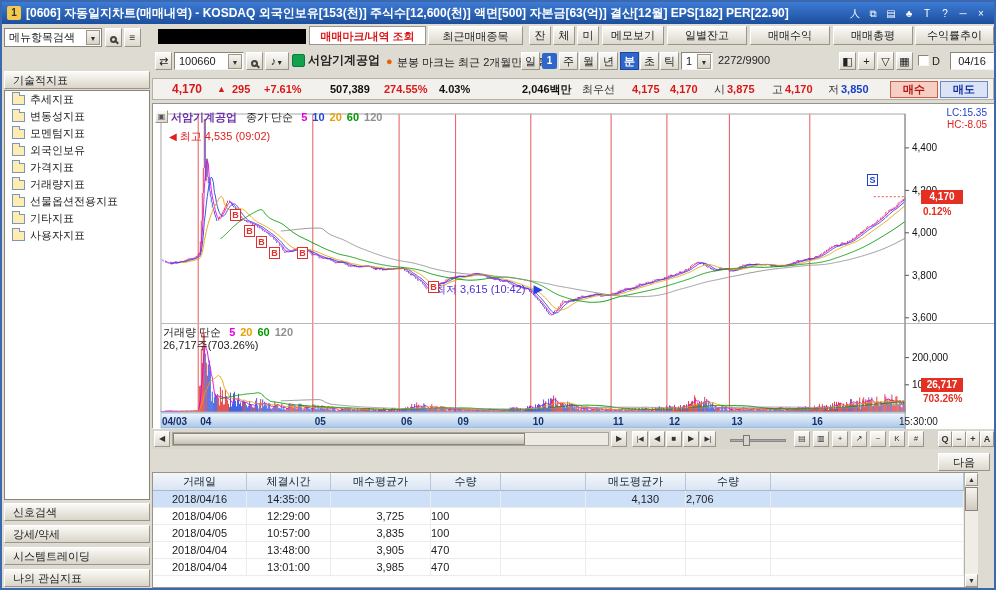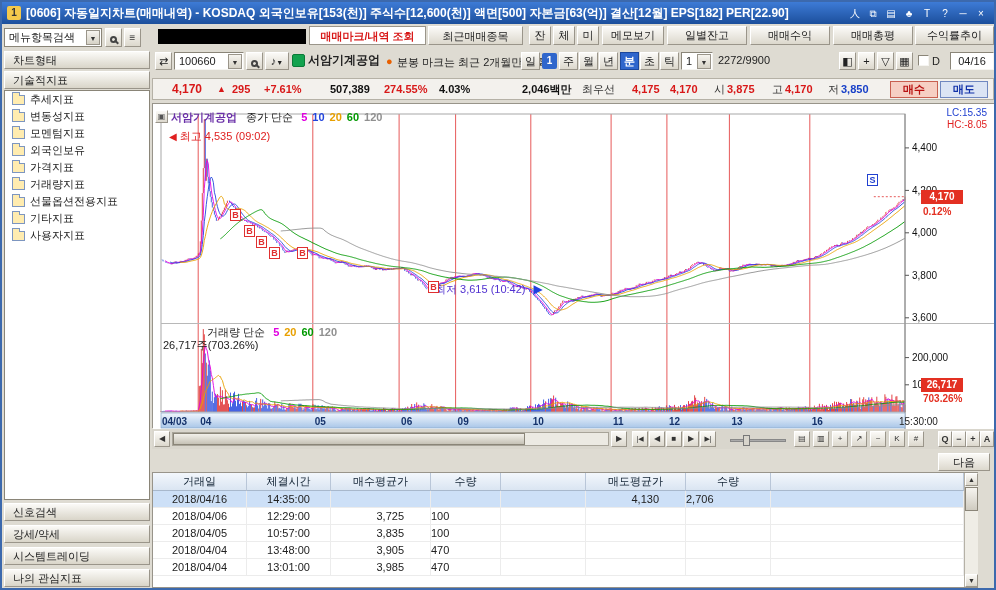--- a/index.html
+++ b/index.html
@@ -110,21 +110,20 @@
     </div>
   </div>
 
   <div class="sidebar">
     <div class="search-combo">
       <span class="lbl">메뉴항목검색</span>
       <span class="combo-arrow">▼</span>
     </div>
     <div class="side-sq b3" style="left:102px;"><span class="mag"></span></div>
     <div class="side-sq b3" style="left:121px;"><span>≡</span></div>
-    <div class="sbar" style="top:25px;">차트형태</div>
     <div class="sbar" style="top:45px;">기술적지표</div>
     <div class="tree">
       <div class="tree-item">
           <span class="folder"></span>
           <span>추세지표</span>
         </div>
       <div class="tree-item">
           <span class="folder"></span>
           <span>변동성지표</span>
         </div>
@@ -292,21 +291,21 @@
           <text x="759" y="257.1" font-size="10" fill="#111111">200,000</text>
           <line x1="752" y1="280.8" x2="756" y2="280.8" stroke="#555555"></line>
           <text x="759" y="284.3" font-size="10" fill="#111111">100,000</text>
         </svg>
       <div class="corner-ic b3">▣</div>
       <div class="legend" style="left:18px;top:6px;">
         <span class="nm">서암기계공업</span>
         <span class="tt">종가 단순</span>
         <span id="ma-price-legend"><span style="color: rgb(224, 0, 224); margin-left: 5px; font-weight: bold;">5</span><span style="color: rgb(34, 68, 221); margin-left: 5px; font-weight: bold;">10</span><span style="color: rgb(232, 160, 0); margin-left: 5px; font-weight: bold;">20</span><span style="color: rgb(0, 153, 0); margin-left: 5px; font-weight: bold;">60</span><span style="color: rgb(144, 144, 144); margin-left: 5px; font-weight: bold;">120</span></span>
       </div>
-      <div class="legend" style="left:10px;top:221px;padding-left:44px;">
+      <div class="legend" style="left:10px;top:221px;">
         <span class="tt" style="margin-left:0;">거래량 단순</span>
         <span id="ma-vol-legend"><span style="color: rgb(224, 0, 224); margin-left: 5px; font-weight: bold;">5</span><span style="color: rgb(232, 160, 0); margin-left: 5px; font-weight: bold;">20</span><span style="color: rgb(0, 153, 0); margin-left: 5px; font-weight: bold;">60</span><span style="color: rgb(144, 144, 144); margin-left: 5px; font-weight: bold;">120</span></span>
       </div>
       <div class="legend" style="left:10px;top:234px;">26,717주(703.26%)</div>
       <div class="lchc" style="top:3px;color:#2040d0;">LC:15.35</div>
       <div class="lchc" style="top:15px;color:#e02020;">HC:-8.05</div>
       <div class="anno hi" style="left:16px;top:25px;">
         <span class="arr">◀</span>
         <span>최고 4,535 (09:02)</span>
       </div>

